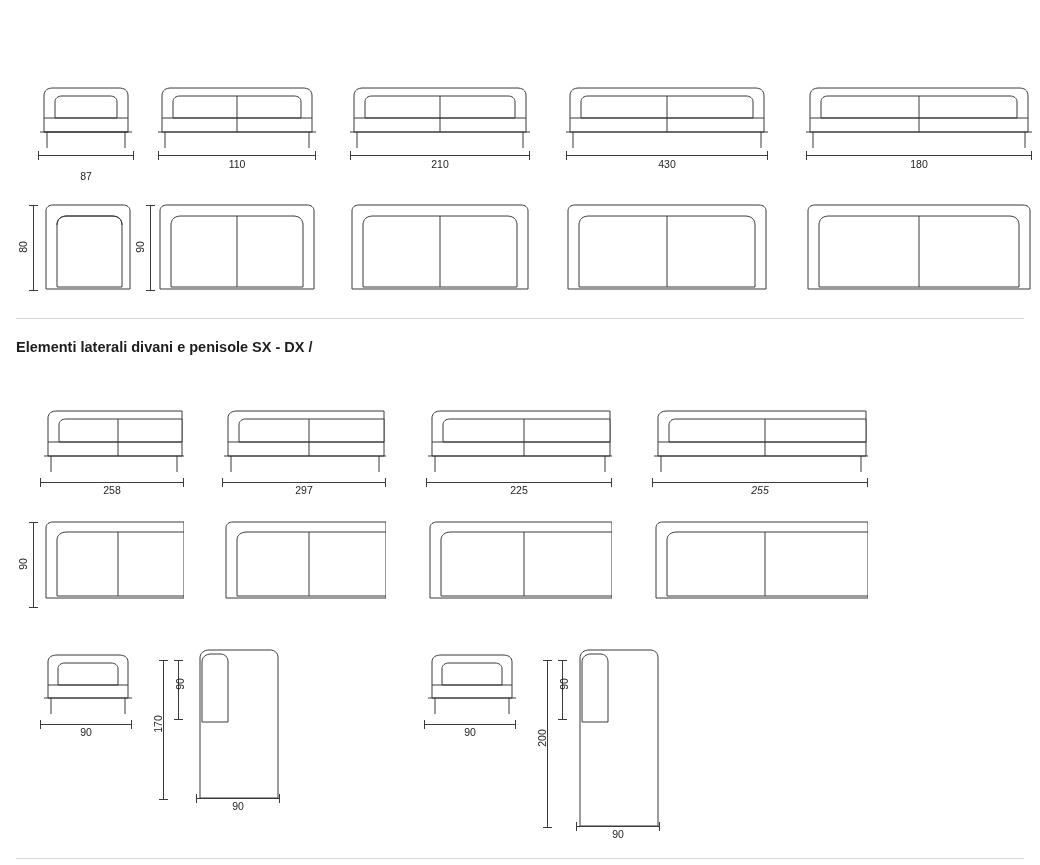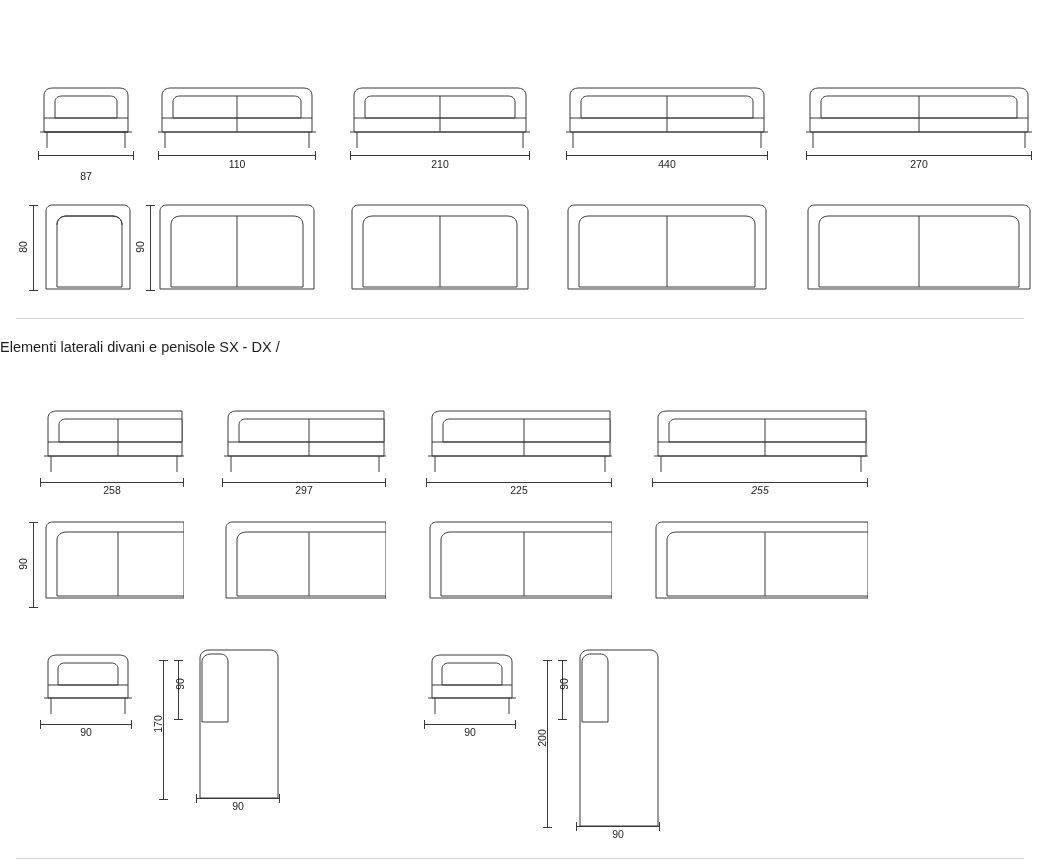--- a/index.html
+++ b/index.html
@@ -144,37 +144,37 @@
         <path d="M15 20 C15 16, 18 14, 22 14 L180 14 C184 14, 187 16, 187 20 L187 36 L15 36 Z" fill="#ffffff"></path>
         <line x1="101" y1="14" x2="101" y2="50"></line>
         <line x1="0" y1="50" x2="202" y2="50"></line>
         <line x1="7" y1="50" x2="7" y2="66"></line>
         <line x1="195" y1="50" x2="195" y2="66"></line>
         <line x1="4" y1="36" x2="198" y2="36"></line>
       </g>
     </svg>
   </div>
   <div class="dimline-h" style="left:566px; top:155px; width:202px;"></div>
-  <div class="dim-label" style="left:566px; top:158px; width:202px;">440</div>
+  <div class="dim-label" style="left:566px; top:158px; width:202px;">430</div>
 
   <div class="fig" style="left:806px; top:82px;">
     <svg width="226" height="68" viewBox="0 0 226 68">
       <g fill="none" stroke="#3a3a3a" stroke-width="1">
         <path d="M4 14 C4 8, 8 6, 13 6 L213 6 C218 6, 222 8, 222 14 L222 50 L4 50 Z" fill="#ffffff"></path>
         <path d="M15 20 C15 16, 18 14, 22 14 L204 14 C208 14, 211 16, 211 20 L211 36 L15 36 Z" fill="#ffffff"></path>
         <line x1="113" y1="14" x2="113" y2="50"></line>
         <line x1="0" y1="50" x2="226" y2="50"></line>
         <line x1="7" y1="50" x2="7" y2="66"></line>
         <line x1="219" y1="50" x2="219" y2="66"></line>
         <line x1="4" y1="36" x2="222" y2="36"></line>
       </g>
     </svg>
   </div>
   <div class="dimline-h" style="left:806px; top:155px; width:226px;"></div>
-  <div class="dim-label" style="left:806px; top:158px; width:226px;">270</div>
+  <div class="dim-label" style="left:806px; top:158px; width:226px;">180</div>
 
   <div class="dimline-v" style="left:33px; top:205px; height:86px;"></div>
   <div class="dim-label vert" style="left:-2px; top:241px; width:50px; transform:rotate(-90deg);">80</div>
 
   <div class="fig" style="left:44px; top:203px;">
     <svg width="88" height="90" viewBox="0 0 88 90">
       <g fill="none" stroke="#3a3a3a" stroke-width="1">
         <path d="M2 8 C2 4, 5 2, 9 2 L79 2 C83 2, 86 4, 86 8 L86 86 L2 86 Z" fill="#ffffff"></path>
         <path d="M13 22 C13 16, 17 13, 23 13 L68 13 C74 13, 78 16, 78 22 L78 84 L13 84 Z" fill="#ffffff"></path>
         <path d="M13 22 C13 16, 17 13, 23 13 L68 13 C74 13, 78 16, 78 22"></path>
@@ -220,21 +220,21 @@
       <g fill="none" stroke="#3a3a3a" stroke-width="1">
         <path d="M2 8 C2 4, 5 2, 9 2 L217 2 C221 2, 224 4, 224 8 L224 86 L2 86 Z" fill="#ffffff"></path>
         <path d="M13 22 C13 16, 17 13, 23 13 L203 13 C209 13, 213 16, 213 22 L213 84 L13 84 Z" fill="#ffffff"></path>
         <line x1="113" y1="13" x2="113" y2="84"></line>
       </g>
     </svg>
   </div>
 
   <div class="divider" style="left:16px; top:318px; width:1008px;"></div>
 
-  <div class="sec-title" style="left:0; top:336px;">
+  <div class="sec-title" style="left:16px; top:336px;font-weight:bold;">
     <span>Elementi laterali divani e penisole SX - DX /</span>
   </div>
 
   <div class="fig" style="left:44px; top:406px;">
     <svg width="140" height="68" viewBox="0 0 140 68">
       <g fill="none" stroke="#3a3a3a" stroke-width="1">
         <path d="M4 12 C4 7, 8 5, 13 5 L138 5 L138 50 L4 50 Z" fill="#ffffff"></path>
         <path d="M15 19 C15 15, 18 13, 22 13 L138 13 L138 36 L15 36 Z" fill="#ffffff"></path>
         <line x1="74" y1="13" x2="74" y2="50"></line>
         <line x1="0" y1="50" x2="140" y2="50"></line>

